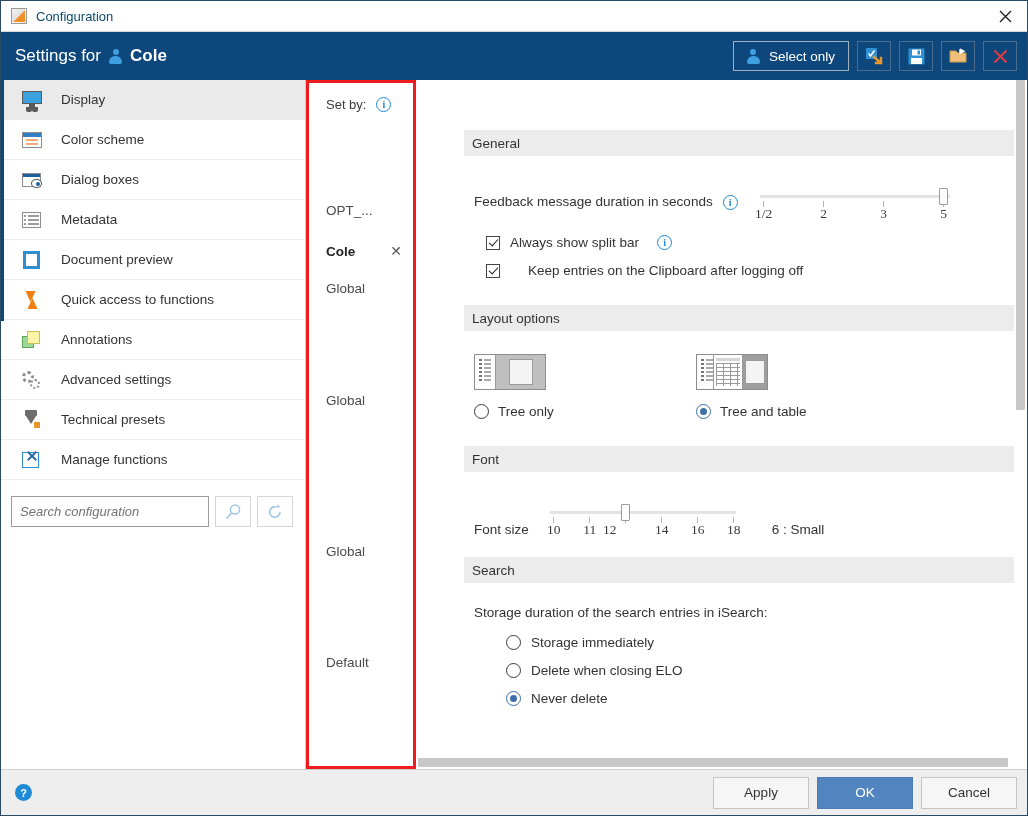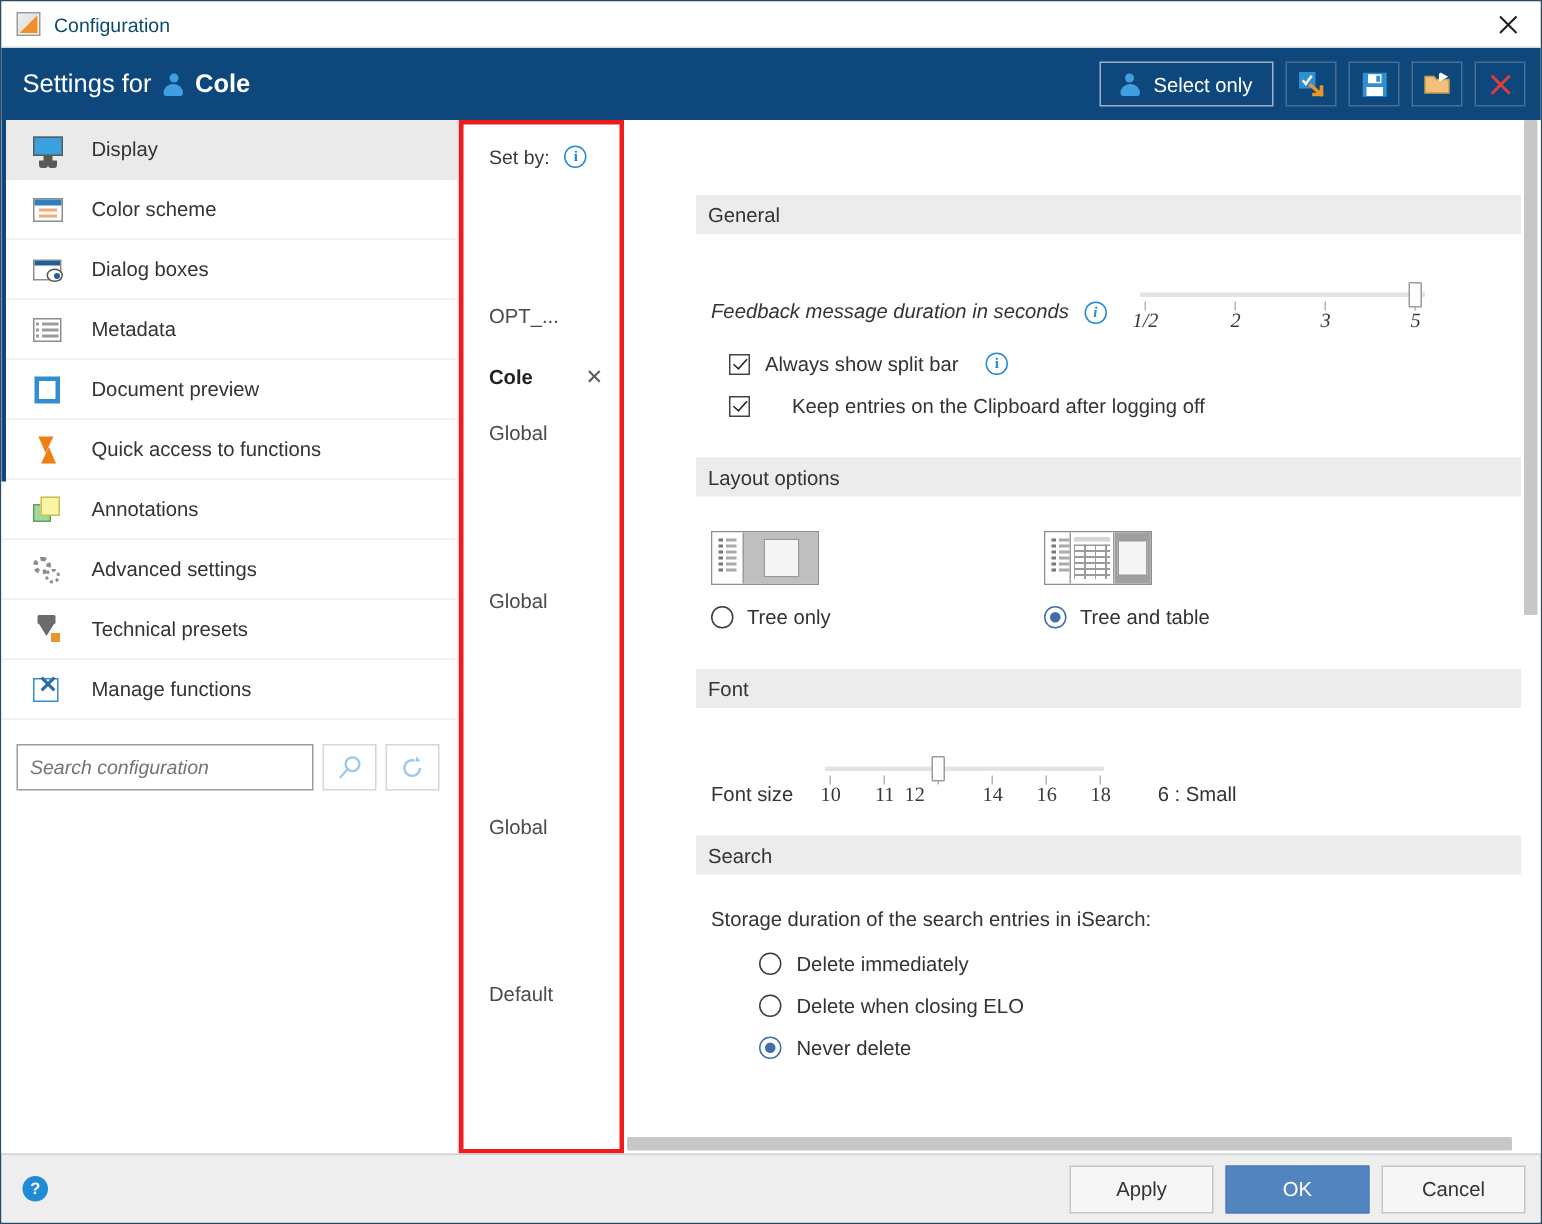--- a/index.html
+++ b/index.html
@@ -284,21 +284,21 @@
       <div class="sb-item" style="top:572px">Default</div>
     </div>
 
     <div class="content">
       <div class="scrollpane">
 
         <div class="sect-head" style="margin-top:50px">
           <span>General</span>
         </div>
 
-        <div class="row" style="margin-top:22px;padding-left:10px;align-items:center;font-style:italic;">
+        <div class="row" style="margin-top:22px;padding-left:10px;align-items:flex-start;">
           <span class="lbl" style="margin-top:16px">Feedback message duration in seconds</span>
           <span class="infoic" style="margin-left:10px;margin-top:17px">i</span>
           <div class="slider" style="width:190px;margin-left:22px;margin-top:9px">
             <div class="track" style="width:190px"></div>
             <div class="tick" style="left:3px"></div>
             <div class="tick" style="left:63px"></div>
             <div class="tick" style="left:123px"></div>
             <div class="tick" style="left:183px"></div>
             <div class="tlabel" style="left:4px">1/2</div>
             <div class="tlabel" style="left:64px">2</div>
@@ -378,21 +378,21 @@
         </div>
 
         <div class="sect-head" style="margin-top:20px">
           <span>Search</span>
         </div>
 
         <div class="lbl" style="margin-top:22px;padding-left:10px">Storage duration of the search entries in iSearch:</div>
 
         <div class="row" style="margin-top:15px;padding-left:42px;gap:10px">
           <span class="rdo"></span>
-          <span class="lbl">Delete immediately</span>
+          <span class="lbl">Storage immediately</span>
         </div>
         <div class="row" style="margin-top:13px;padding-left:42px;gap:10px">
           <span class="rdo"></span>
           <span class="lbl">Delete when closing ELO</span>
         </div>
         <div class="row" style="margin-top:13px;padding-left:42px;gap:10px">
           <span class="rdo on"></span>
           <span class="lbl">Never delete</span>
         </div>
       </div>

